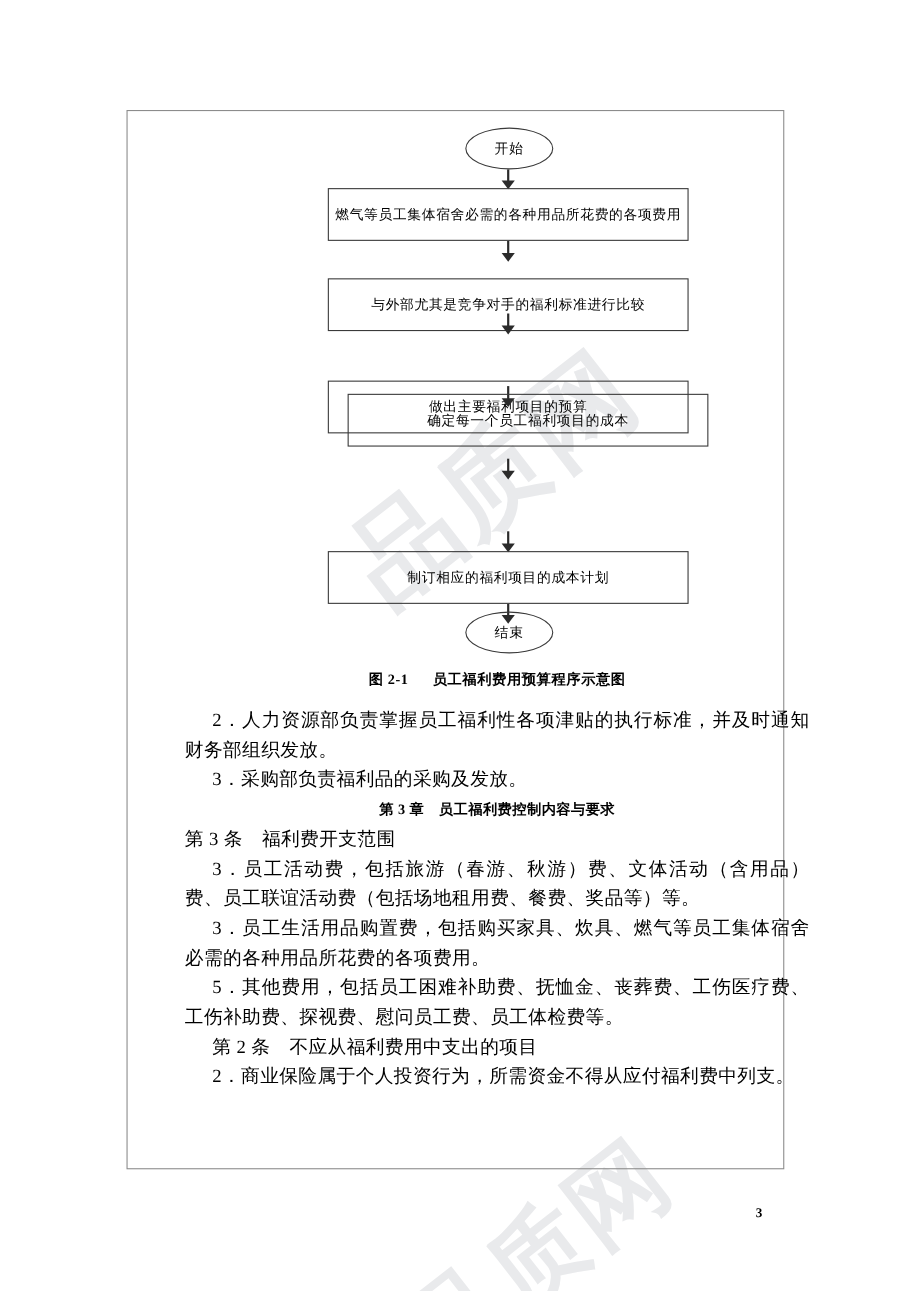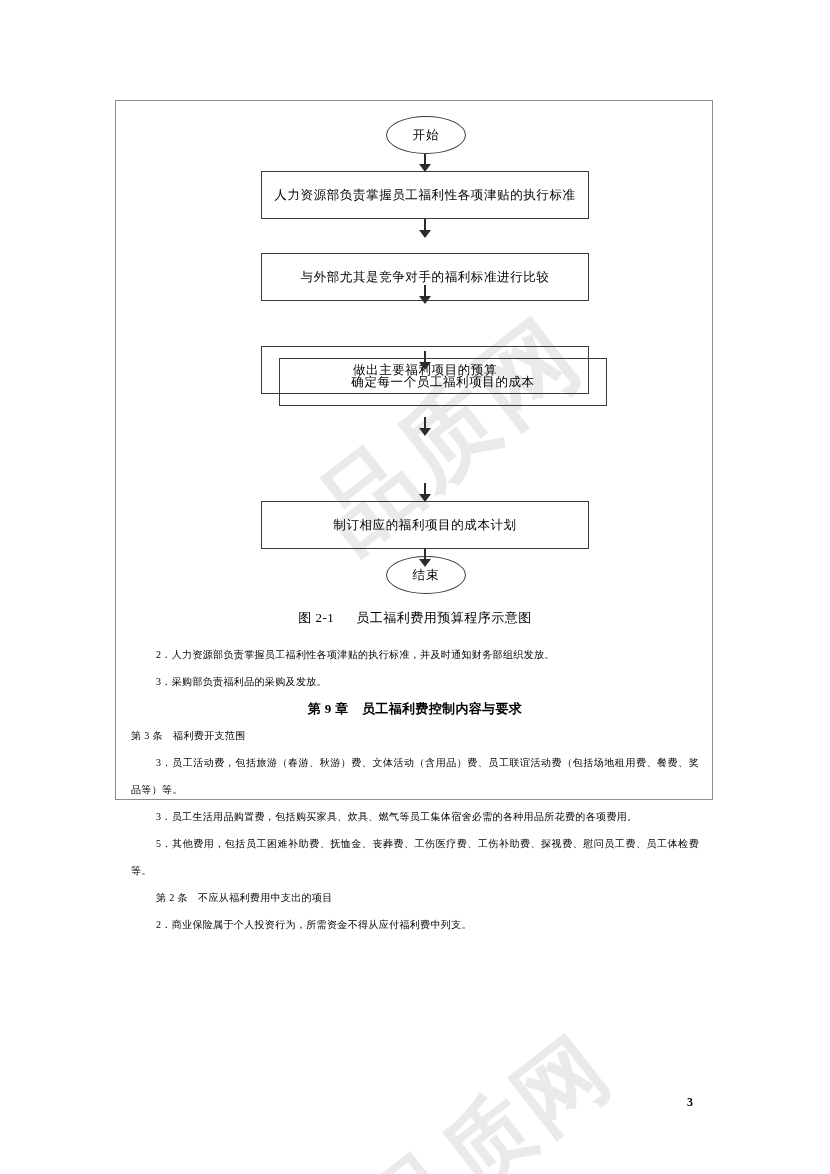--- a/index.html
+++ b/index.html
@@ -45,25 +45,26 @@
     transform: rotate(-38deg);
     letter-spacing: 4px;
   }
 
   
   .page-frame {
     position: absolute;
     left: 115px;
     top: 100px;
     width: 598px;
-    height: 700px;
+    height: 963px;
     border: 1.5px solid #8c8c8c;
     box-sizing: border-box;
     background: transparent;
     z-index: 1;
+    padding-left: 37px;
   }
 
   .page-inner {
     position: relative;
     width: 100%;
     height: 100%;
   }
 
   
   .flow {
@@ -143,34 +144,34 @@
   .arrow.a6 { top: 458px; }
 
   
   .fig-caption {
     position: absolute;
     left: 0;
     top: 508px;
     width: 598px;
     text-align: center;
     font-size: 13px;
-    font-weight: normal;
+    font-weight: bold;
     letter-spacing: 0.5px;
   }
   .fig-caption .cap-num { margin-right: 22px; }
 
   
   .body-text {
     position: absolute;
     left: 15px;
     top: 540px;
     width: 568px;
   }
   .para {
-    font-size: 10px;
+    font-size: 17px;
     line-height: 27px;
     letter-spacing: 0.35px;
     text-align: justify;
     margin: 0;
     text-justify: inter-ideograph;
   }
   .para.indent { text-indent: 25px; }
   .para.center {
     text-align: center;
     font-weight: bold;
@@ -200,21 +201,21 @@
 
 <div class="page-frame">
   <div class="page-inner">
 
     <div class="flow">
 
       <div class="ellipse start">开始</div>
       <div class="conn c0"></div>
       <div class="arrow a0"></div>
 
-      <div class="pbox b0">人力资源部负责掌握员工福利性各项津贴的执行标准</div>
+      <div class="pbox b0">燃气等员工集体宿舍必需的各种用品所花费的各项费用</div>
       <div class="conn c1"></div>
       <div class="arrow a1"></div>
 
       <div class="pbox b1">与外部尤其是竞争对手的福利标准进行比较</div>
       <div class="conn c2"></div>
       <div class="arrow a2"></div>
 
       <div class="pbox b2">做出主要福利项目的预算</div>
       <div class="conn c3"></div>
       <div class="arrow a3"></div>
@@ -233,21 +234,21 @@
       <div class="ellipse end">结束</div>
     </div>
 
     <div class="fig-caption">
       <span class="cap-num">图 2-1</span><span>员工福利费用预算程序示意图</span>
     </div>
 
     <div class="body-text">
       <p class="para indent">2．人力资源部负责掌握员工福利性各项津贴的执行标准，并及时通知财务部组织发放。</p>
       <p class="para indent">3．采购部负责福利品的采购及发放。</p>
-      <p class="para center">第 9 章　员工福利费控制内容与要求</p>
+      <p class="para center">第 3 章　员工福利费控制内容与要求</p>
       <p class="para">第 3 条　福利费开支范围</p>
       <p class="para indent">3．员工活动费，包括旅游（春游、秋游）费、文体活动（含用品）费、员工联谊活动费（包括场地租用费、餐费、奖品等）等。</p>
       <p class="para indent">3．员工生活用品购置费，包括购买家具、炊具、燃气等员工集体宿舍必需的各种用品所花费的各项费用。</p>
       <p class="para indent">5．其他费用，包括员工困难补助费、抚恤金、丧葬费、工伤医疗费、工伤补助费、探视费、慰问员工费、员工体检费等。</p>
       <p class="para indent">第 2 条　不应从福利费用中支出的项目</p>
       <p class="para indent">2．商业保险属于个人投资行为，所需资金不得从应付福利费中列支。</p>
     </div>
 
   </div>
 </div>

